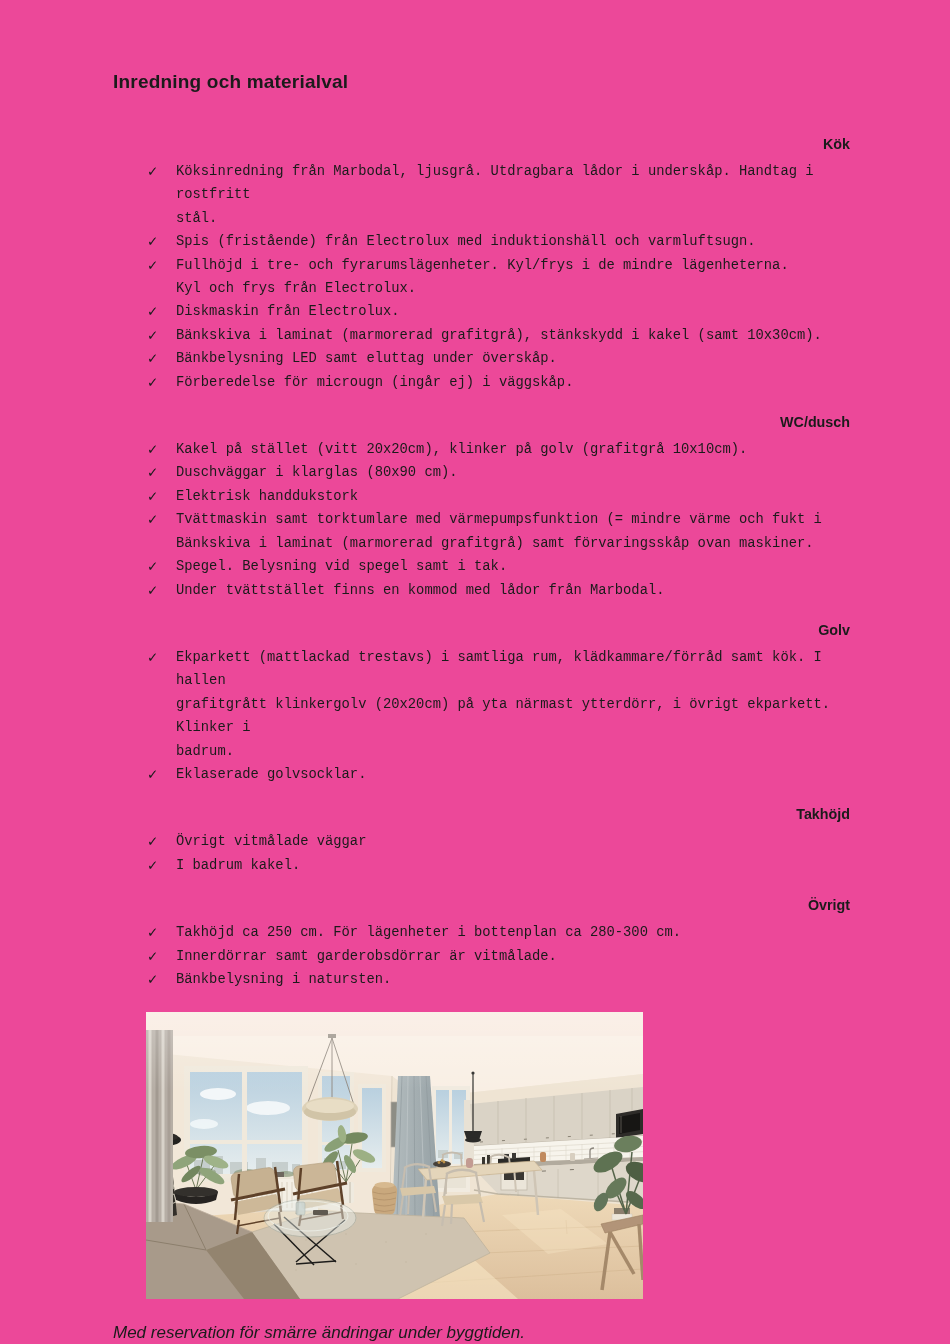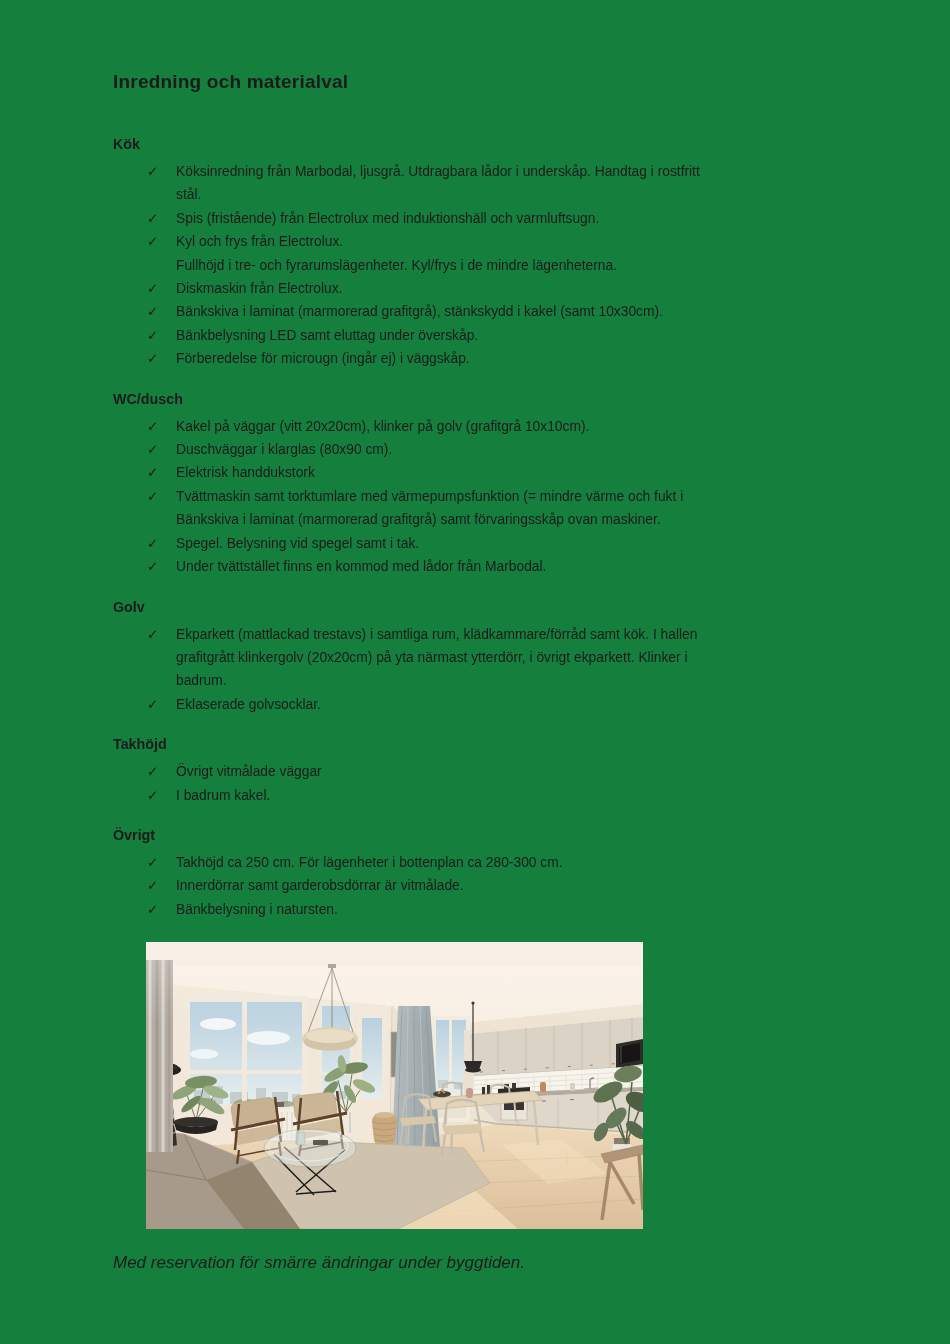--- a/index.html
+++ b/index.html
@@ -1,39 +1,39 @@
 <!DOCTYPE html>
 <html lang="sv"><head>
 <meta charset="utf-8">
 <style>
   html,body{margin:0;padding:0;background:#ffffff;}
   .page{
     width:950px;height:1344px;box-sizing:border-box;
-    background:#15803d;position:relative;overflow:hidden;
+    background:#ec4899;position:relative;overflow:hidden;
     padding:71px 100px 0 113px;
     font-family:"Liberation Sans","DejaVu Sans",sans-serif;
     color:#1b1b1b;
   }
   h1{
     font-size:19px;line-height:22px;font-weight:bold;
     margin:0 0 44px 0;letter-spacing:.2px;
   }
   .doc-section{margin:0 0 21px 0;}
   .sec-heading{
-    font-size:14.3px;line-height:15px;font-weight:bold;margin:0 0 8px 0;
+    font-size:14.3px;line-height:15px;font-weight:bold;margin:0 0 8px 0;text-align:right;
   }
   .item-list{margin:0;padding:0;}
   .row{display:flex;align-items:flex-start;}
   .chk{
     flex:none;width:29px;margin-left:34px;
     font-size:13.5px;line-height:23.4px;
     font-family:"DejaVu Sans",sans-serif;
   }
   .txt{flex:1;min-width:0;}
-  .line{font-size:13.8px;line-height:23.4px;}
+  .line{font-size:13.8px;line-height:23.4px;font-family:Liberation Mono, monospace;}
   .render-figure{margin:0 0 0 33px;width:497px;height:287px;}
   .render-figure svg{display:block;}
   .footer-note{
     margin:25px 0 0 0;font-style:italic;font-size:17px;line-height:17px;
   }
 </style>
 </head>
 <body>
 
 <div class="page">
@@ -53,22 +53,22 @@
           </div>
           <div class="row">
             <span class="chk">✓</span>
             <div class="txt">
               <div class="line">Spis (fristående) från Electrolux med induktionshäll och varmluftsugn.</div>
             </div>
           </div>
           <div class="row">
             <span class="chk">✓</span>
             <div class="txt">
+              <div class="line">Fullhöjd i tre- och fyrarumslägenheter. Kyl/frys i de mindre lägenheterna.</div>
               <div class="line">Kyl och frys från Electrolux.</div>
-              <div class="line">Fullhöjd i tre- och fyrarumslägenheter. Kyl/frys i de mindre lägenheterna.</div>
             </div>
           </div>
           <div class="row">
             <span class="chk">✓</span>
             <div class="txt">
               <div class="line">Diskmaskin från Electrolux.</div>
             </div>
           </div>
           <div class="row">
             <span class="chk">✓</span>
@@ -89,21 +89,21 @@
             </div>
           </div>
         </div>
       </section>
       <section class="doc-section">
         <h2 class="sec-heading">WC/dusch</h2>
         <div class="item-list">
           <div class="row">
             <span class="chk">✓</span>
             <div class="txt">
-              <div class="line">Kakel på väggar (vitt 20x20cm), klinker på golv (grafitgrå 10x10cm).</div>
+              <div class="line">Kakel på stället (vitt 20x20cm), klinker på golv (grafitgrå 10x10cm).</div>
             </div>
           </div>
           <div class="row">
             <span class="chk">✓</span>
             <div class="txt">
               <div class="line">Duschväggar i klarglas (80x90 cm).</div>
             </div>
           </div>
           <div class="row">
             <span class="chk">✓</span>

